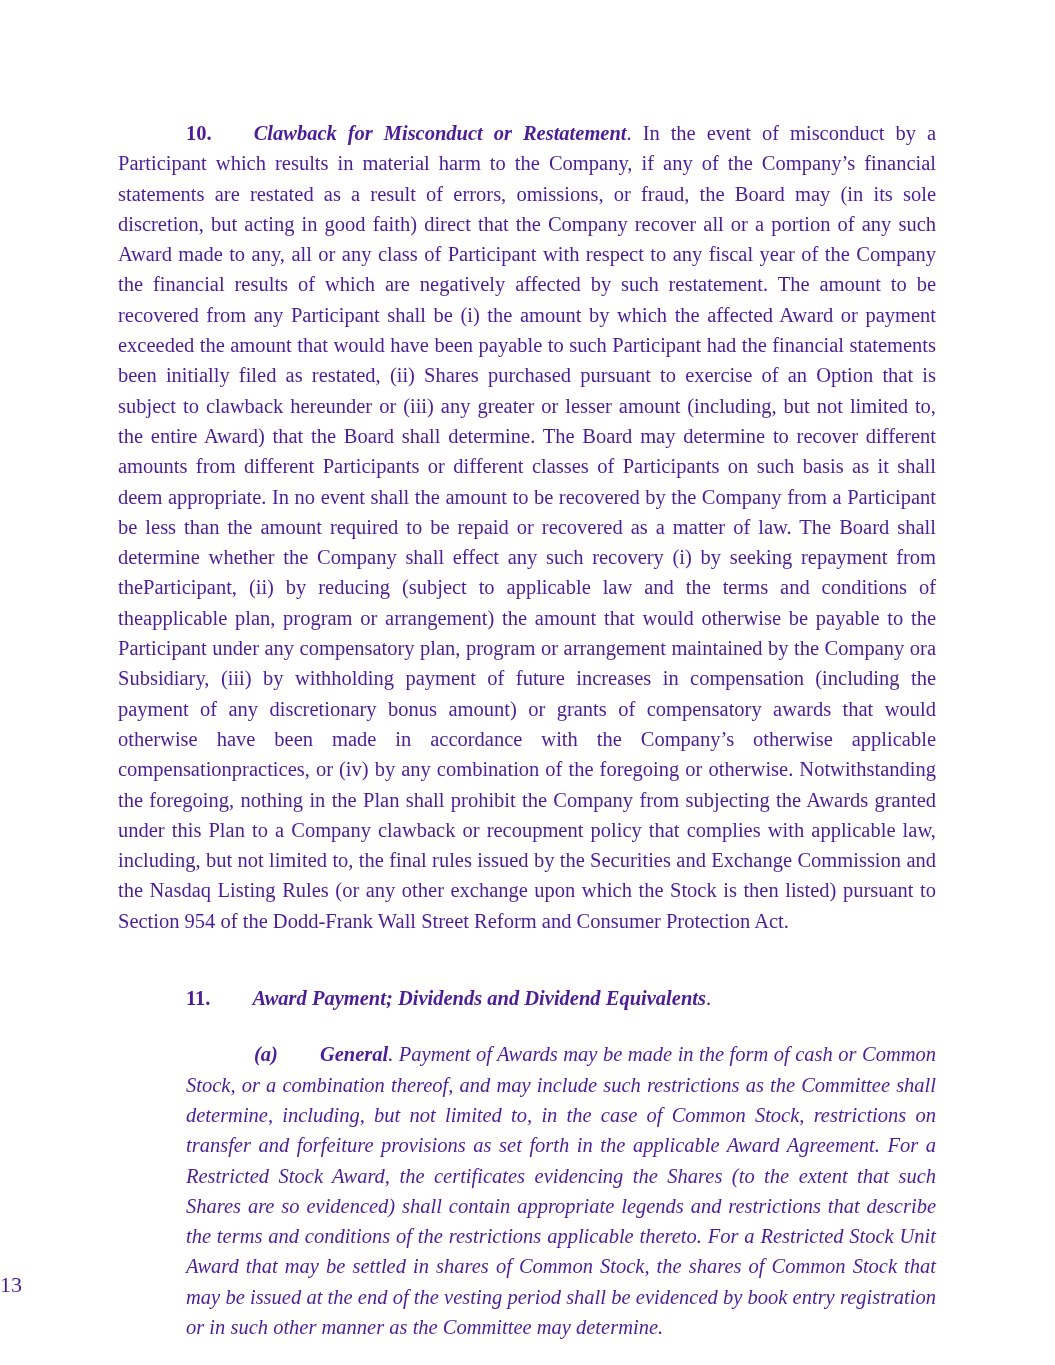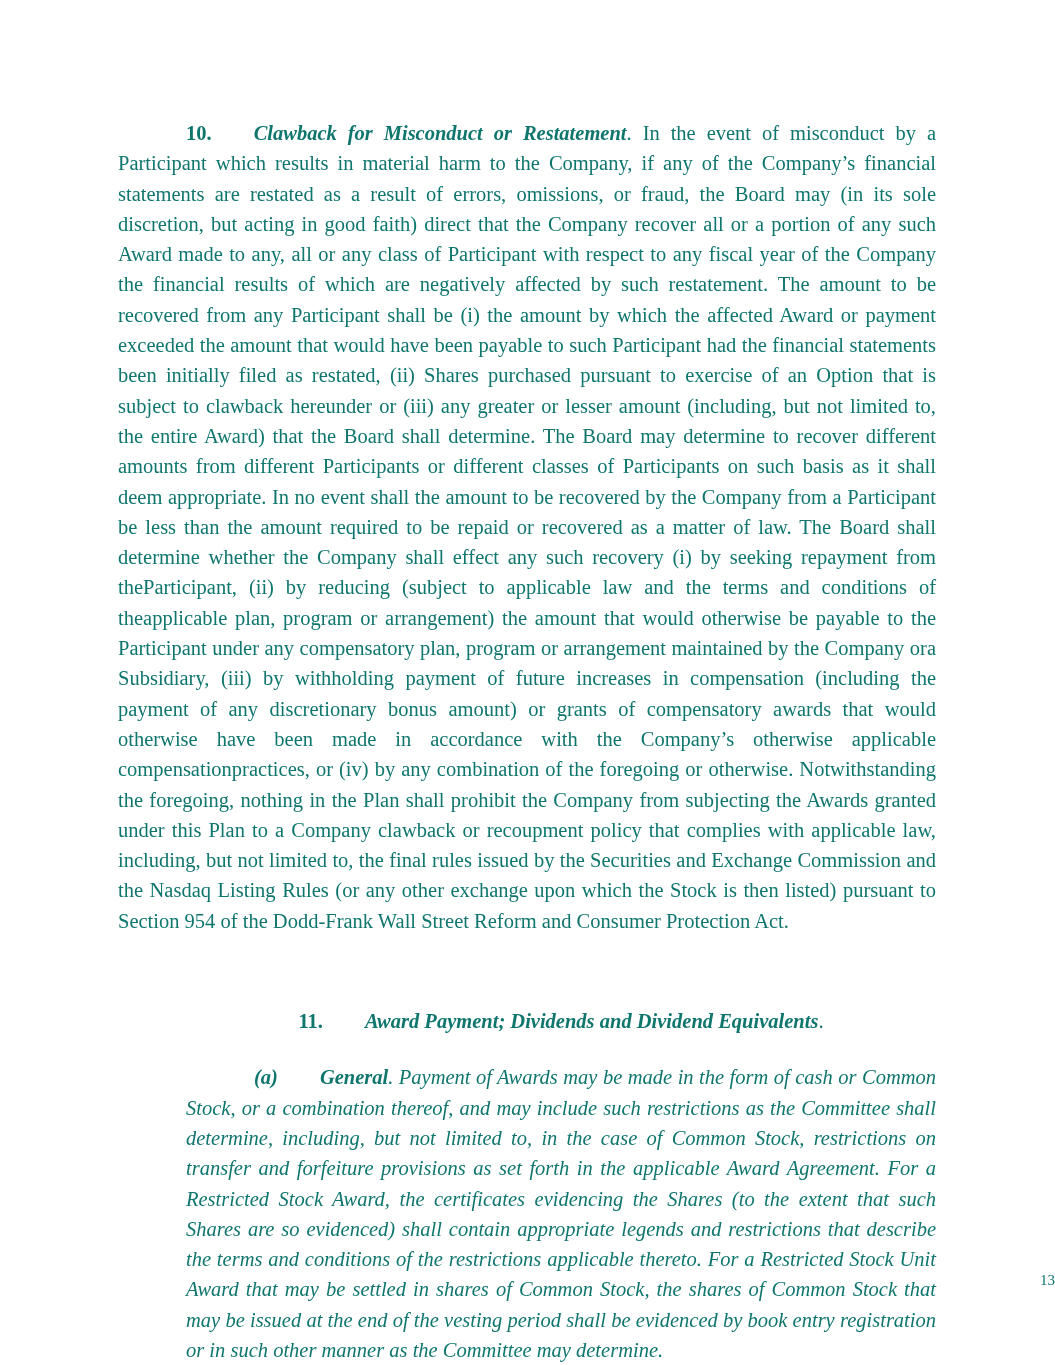--- a/index.html
+++ b/index.html
@@ -6,21 +6,21 @@
     margin: 0;
     padding: 0;
     background: #ffffff;
   }
   .page {
     position: relative;
     width: 1055px;
     height: 1365px;
     background: #ffffff;
     font-family: "Liberation Serif", serif;
-    color: #0f766e;
+    color: #4c1d95;
     box-sizing: border-box;
     overflow: hidden;
   }
   .content {
     position: absolute;
     left: 118px;
     top: 118px;
     width: 818px;
   }
   p {
@@ -49,32 +49,32 @@
     width: 42px;
   }
   .heading-italic {
     font-weight: bold;
     font-style: italic;
   }
   .heading-bold {
     font-weight: bold;
   }
   .center-head {
-    text-align: center;
+    text-align: left;
     text-indent: 68px;
-    margin-top: 40px;
+    margin-top: 17px;
   }
   .spacer-lg { height: 30px; }
   .page-number {
     position: absolute;
     left: 0;
     right: 0;
     top: 1272px;
-    text-align: right;
-    font-size: 15px;
+    text-align: left;
+    font-size: 22px;
     font-family: "Liberation Serif", serif;
   }
 </style>
 </head>
 <body>
 
 <div class="page">
   <div class="content">
 
     <p class="sec-para"><span class="num">10.</span><span class="num-gap"></span><span class="heading-italic">Clawback for Misconduct or Restatement</span><span>.  In the event of misconduct by a Participant which results in material harm to the Company, if any of the Company’s financial statements are restated as a result of errors, omissions, or fraud, the Board may (in its sole discretion, but acting in good faith) direct that the Company recover all or a portion of any such Award made to any, all or any class of Participant with respect to any fiscal year of the Company the financial results of which are negatively affected by such restatement.  The amount to be recovered from any Participant shall be (i) the amount by which the affected Award or payment exceeded the amount that would have been payable to such Participant had the financial statements been initially filed as restated, (ii) Shares purchased pursuant to exercise of an Option that is subject to clawback hereunder or (iii) any greater or lesser amount (including, but not limited to, the entire Award) that the Board shall determine.  The Board may determine to recover different amounts from different Participants or different classes of Participants on such basis as it shall deem appropriate.  In no event shall the amount to be recovered by the Company from a Participant be less than the amount required to be repaid or recovered as a matter of law.  The Board shall determine whether the Company shall effect any such recovery (i) by seeking repayment from theParticipant, (ii) by reducing (subject to applicable law and the terms and conditions of theapplicable plan, program or arrangement) the amount that would otherwise be payable to the Participant under any compensatory plan, program or arrangement maintained by the Company ora Subsidiary, (iii) by withholding payment of future increases in compensation (including the payment of any discretionary bonus amount) or grants of compensatory awards that would otherwise have been made in accordance with the Company’s otherwise applicable compensationpractices, or (iv) by any combination of the foregoing or otherwise.  Notwithstanding the foregoing, nothing in the Plan shall prohibit the Company from subjecting the Awards granted under this Plan to a Company clawback or recoupment policy that complies with applicable law, including, but not limited to, the final rules issued by the Securities and Exchange Commission and the Nasdaq Listing Rules (or any other exchange upon which the Stock is then listed) pursuant to Section 954 of the Dodd-Frank Wall Street Reform and Consumer Protection Act.</span></p>

